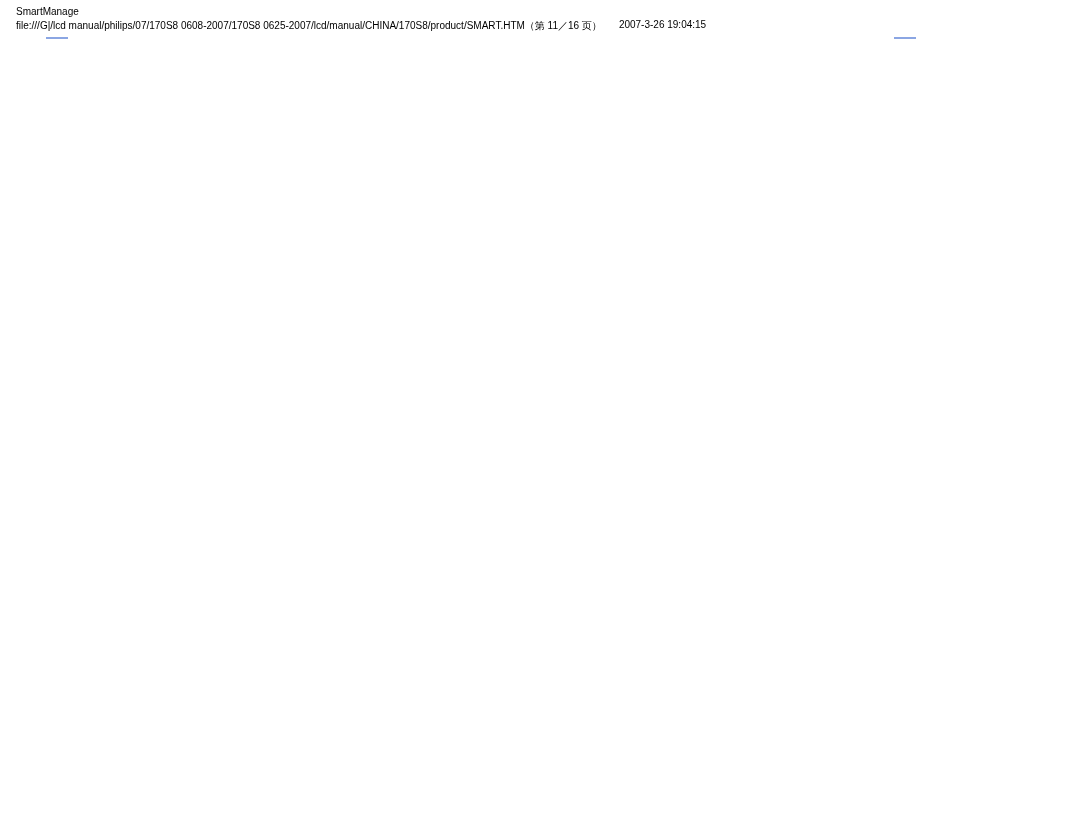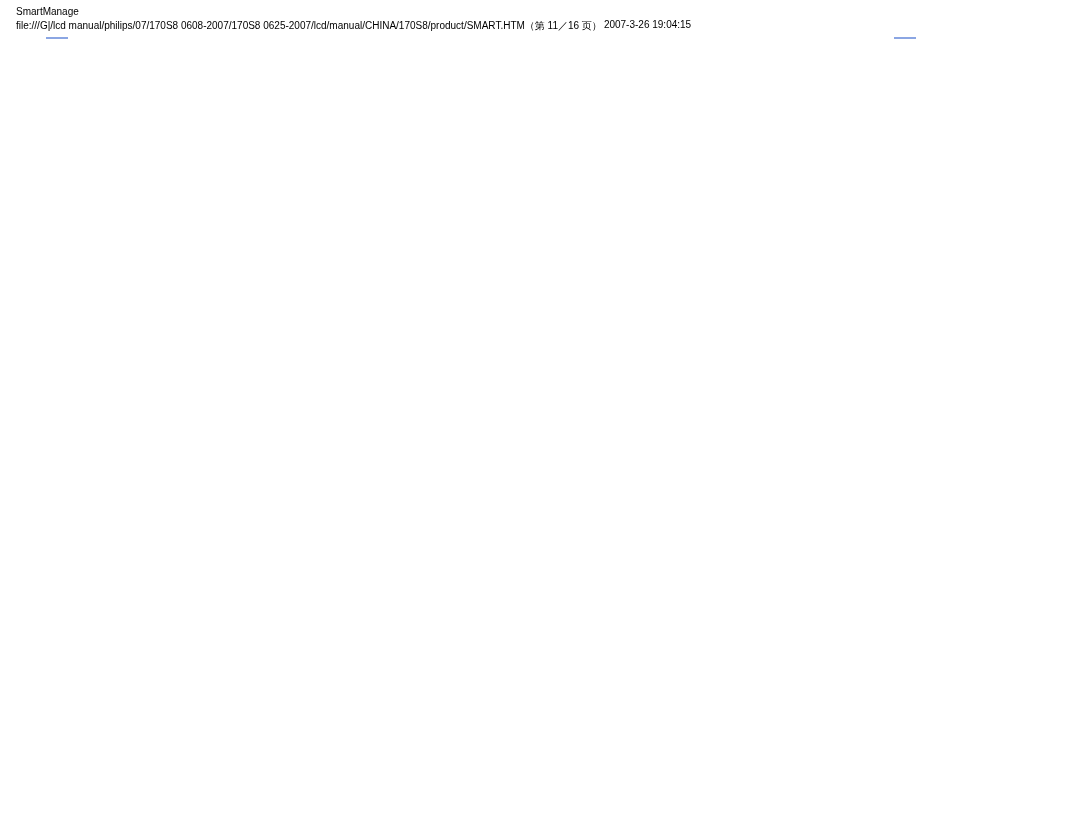--- a/index.html
+++ b/index.html
@@ -246,21 +246,21 @@
   .help-title {
     color: #003399;
     margin: 28px 0 0 8px;
     font-size: 12px;
   }
   .footer {
     font-size: 10px;
     color: #000;
     padding: 0 0 6px 16px;
     display: flex;
-    gap: 2px;
+    gap: 17px;
   }
   .content-block {
     position: absolute;
     top: 18px;
     left: 54px;
     right: 140px;
     height: 784px;
     overflow: hidden;
   }
 </style>

